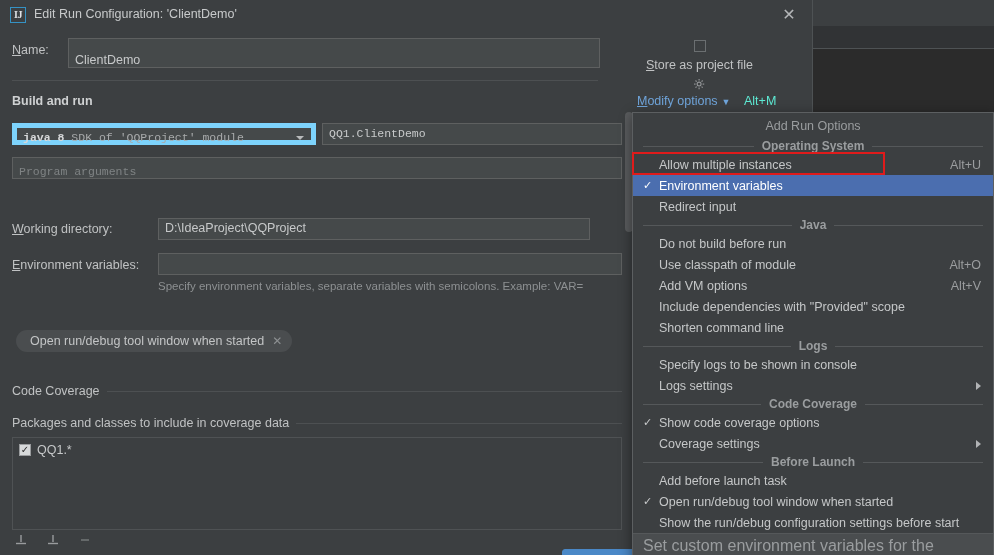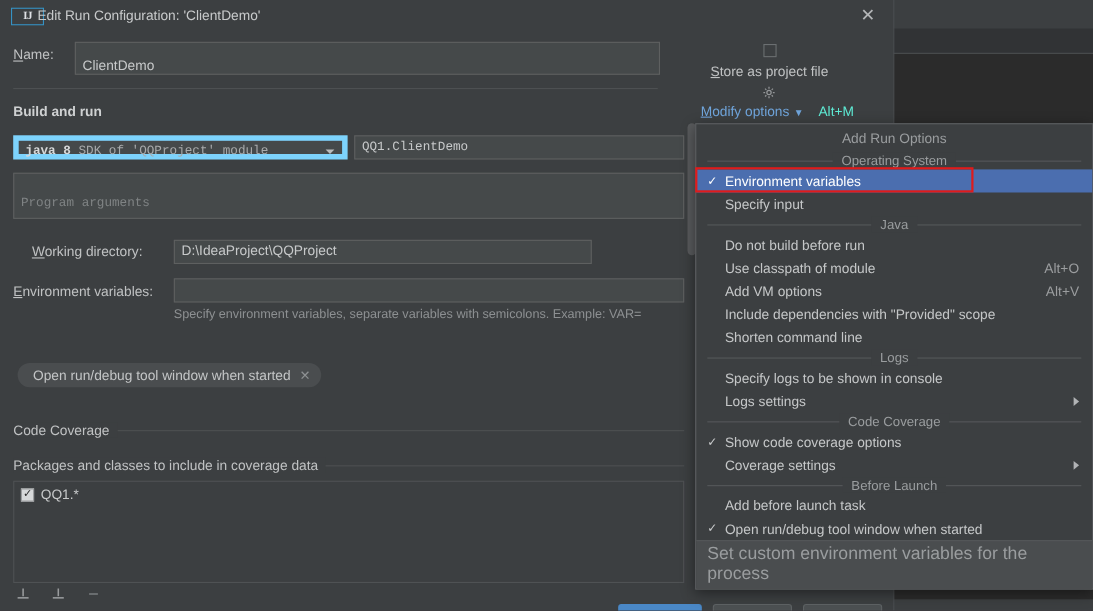--- a/index.html
+++ b/index.html
@@ -21,21 +21,21 @@
 
   
   #dialog{
     position:absolute;left:0;top:0;width:812px;height:555px;
     background:#3c3f41;
   }
   .titlebar{
     position:relative;height:30px;
   }
   .ij-icon{
-    position:absolute;left:10px;top:7px;width:30px;height:16px;
+    position:absolute;left:10px;top:7px;width:16px;height:16px;
     border:1.6px solid #3592c4;box-sizing:border-box;background:#3c3f41;
     display:flex;align-items:center;justify-content:center;
     font-family:"Liberation Serif",serif;font-size:10px;font-weight:bold;color:#dfe1e5;
     letter-spacing:-0.5px;line-height:1;
   }
   .title-text{
     position:absolute;left:34px;top:7px;font-size:12.5px;color:#c8cacb;
   }
   .close-btn{
     position:absolute;left:778px;top:5px;width:22px;height:20px;
@@ -82,21 +82,21 @@
   .mainclass-input{
     position:absolute;left:322px;top:123px;width:300px;height:22px;
     background:#45494a;border:1px solid #5e6060;box-sizing:border-box;
     font-family:"Liberation Mono",monospace;font-size:11.5px;color:#c7c9ca;
     padding:3px 6px;
   }
   .progargs-input{
     position:absolute;left:12px;top:157px;width:610px;height:22px;
     background:#45494a;border:1px solid #5e6060;box-sizing:border-box;
     font-family:"Liberation Mono",monospace;font-size:11.5px;color:#7f8384;
-    padding:20px 6px;
+    padding:7px 6px;
   }
 
   .field-label{position:absolute;font-size:12.5px;color:#c0c2c3;}
   .field-label u{text-decoration:underline;}
   .plain-input{
     position:absolute;background:#45494a;border:1px solid #5e6060;box-sizing:border-box;
     color:#c7c9ca;font-size:12.5px;padding:2px 6px;height:22px;
   }
   .hint{position:absolute;font-size:11.5px;color:#8d9092;}
 
@@ -140,21 +140,21 @@
   #menu{
     position:absolute;left:632px;top:112px;width:362px;
     background:#3c3f41;border:1px solid #5c5f61;box-sizing:border-box;
     box-shadow:0 3px 12px rgba(0,0,0,.45);
     padding-top:2px;
   }
   .menu-header{
     text-align:center;font-size:12.5px;color:#9a9d9f;padding:4px 0 5px 0;
   }
   .menu-sep{
-    position:relative;height:16px;display:flex;align-items:center;justify-content:center;
+    position:relative;height:16px;display:flex;align-items:center;justify-content:center;font-weight:bold;
   }
   .menu-sep .line{position:absolute;left:10px;right:10px;top:8px;height:1px;background:#55585a;}
   .menu-sep span{position:relative;background:#3c3f41;padding:0 8px;font-size:12px;color:#9a9d9f;}
   .menu-item{
     position:relative;height:21px;display:flex;align-items:center;
     font-size:12.5px;color:#c5c7c8;cursor:pointer;padding-left:26px;padding-right:10px;
   }
   .menu-item .check{position:absolute;left:10px;font-size:11px;color:#c9cbcc;}
   .menu-item .shortcut{position:absolute;right:12px;color:#9b9d9f;font-size:12.5px;}
   .menu-item .submenu-arrow{position:absolute;right:12px;width:0;height:0;
@@ -222,22 +222,22 @@
   <div class="alt-m">Alt+M</div>
 
   <div class="sdk-combo">
     <b>java 8</b>
     <span>SDK of 'QQProject' module</span>
     <span class="combo-arrow"></span>
   </div>
   <div class="mainclass-input">QQ1.ClientDemo</div>
   <div class="progargs-input">Program arguments</div>
 
-  <div class="field-label" style="left:12px;top:222px;margin-left:17px;"><u>W</u>orking directory:</div>
-  <div class="plain-input" style="left:158px;top:218px;width:380px;">D:\IdeaProject\QQProject</div>
+  <div class="field-label" style="left:12px;top:222px;"><u>W</u>orking directory:</div>
+  <div class="plain-input" style="left:158px;top:218px;width:432px;">D:\IdeaProject\QQProject</div>
 
   <div class="field-label" style="left:12px;top:258px;"><u>E</u>nvironment variables:</div>
   <div class="plain-input" style="left:158px;top:253px;width:464px;"></div>
   <div class="hint" style="left:158px;top:280px;width:470px;">Specify environment variables, separate variables with semicolons. Example: VAR=</div>
 
   <div class="chip">
     <span>Open run/debug tool window when started</span>
     <span class="x">✕</span>
   </div>
 
@@ -276,26 +276,30 @@
   <div class="dlg-scroll-thumb"></div>
 </div>
 
 <div id="menu">
   <div class="menu-header">Add Run Options</div>
   <div id="menu-groups">
       <div class="menu-sep">
         <span class="line"></span>
         <span>Operating System</span>
       </div>
+      <div class="menu-item">
+        <span>Allow multiple instances</span>
+        <span class="shortcut">Alt+U</span>
+      </div>
       <div class="menu-item selected">
         <span class="check">✓</span>
         <span>Environment variables</span>
       </div>
       <div class="menu-item">
-        <span>Specify input</span>
+        <span>Redirect input</span>
       </div>
       <div class="menu-sep">
         <span class="line"></span>
         <span>Java</span>
       </div>
       <div class="menu-item">
         <span>Do not build before run</span>
       </div>
       <div class="menu-item">
         <span>Use classpath of module</span>
@@ -337,18 +341,21 @@
       <div class="menu-sep">
         <span class="line"></span>
         <span>Before Launch</span>
       </div>
       <div class="menu-item">
         <span>Add before launch task</span>
       </div>
       <div class="menu-item">
         <span class="check">✓</span>
         <span>Open run/debug tool window when started</span>
+      </div>
+      <div class="menu-item">
+        <span>Show the run/debug configuration settings before start</span>
       </div>
     </div>
   <div class="menu-footer">Set custom environment variables for the process</div>
 </div>
 
 <div class="hl-box"></div>
 
 </body></html>

